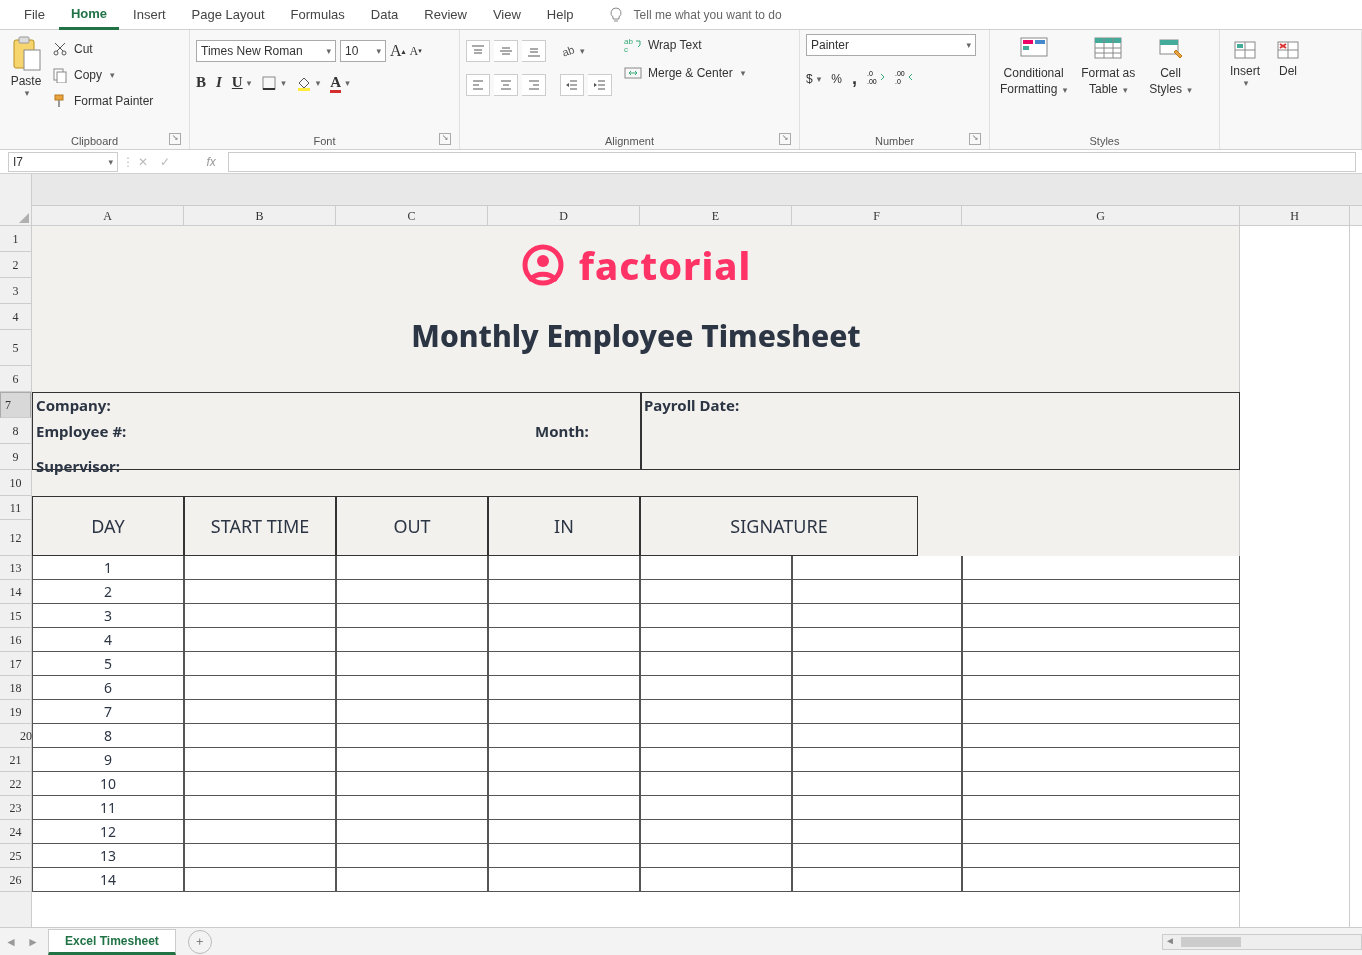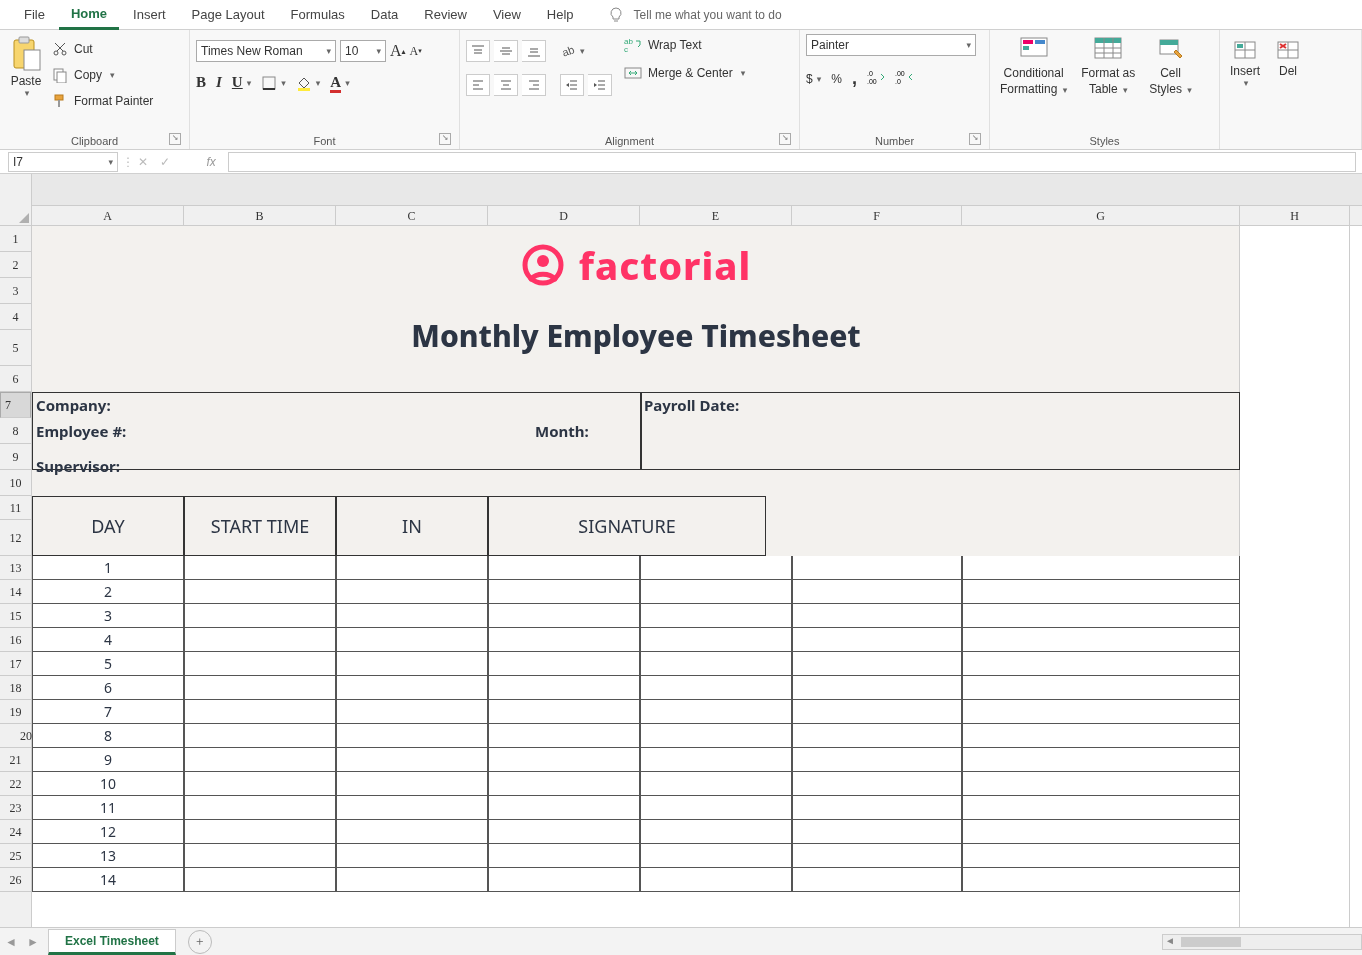--- a/index.html
+++ b/index.html
@@ -447,20 +447,21 @@
         <div class="info-row" style="left: 0px; top: 192px; width: 1208px; height: 26px;">
           <div class="info-cell" style="width: 499px;">Employee #:</div>
           <div class="info-cell" style="width: 600px;">Month:</div>
         </div>
         <div class="info-row" style="left: 0px; top: 227px; width: 1208px; height: 26px;">
           <div class="info-cell" style="width: 608px;">Supervisor:</div>
         </div>
         <div class="thead" style="left: 0px; top: 270px; height: 60px;">
           <div class="th" style="width: 152px; height: 60px;">DAY</div>
           <div class="th" style="width: 152px; height: 60px;">START TIME</div>
+          <div class="th" style="width: 152px; height: 60px;">OUT</div>
           <div class="th" style="width: 152px; height: 60px;">IN</div>
           <div class="th" style="width: 278px; height: 60px;">SIGNATURE</div>
         </div>
         <div class="trow" style="left: 0px; top: 330px; height: 24px;">
           <div class="td" style="width: 152px; height: 24px;">1</div>
           <div class="td" style="width: 152px; height: 24px;"></div>
           <div class="td" style="width: 152px; height: 24px;"></div>
           <div class="td" style="width: 152px; height: 24px;"></div>
           <div class="td" style="width: 152px; height: 24px;"></div>
           <div class="td" style="width: 170px; height: 24px;"></div>

